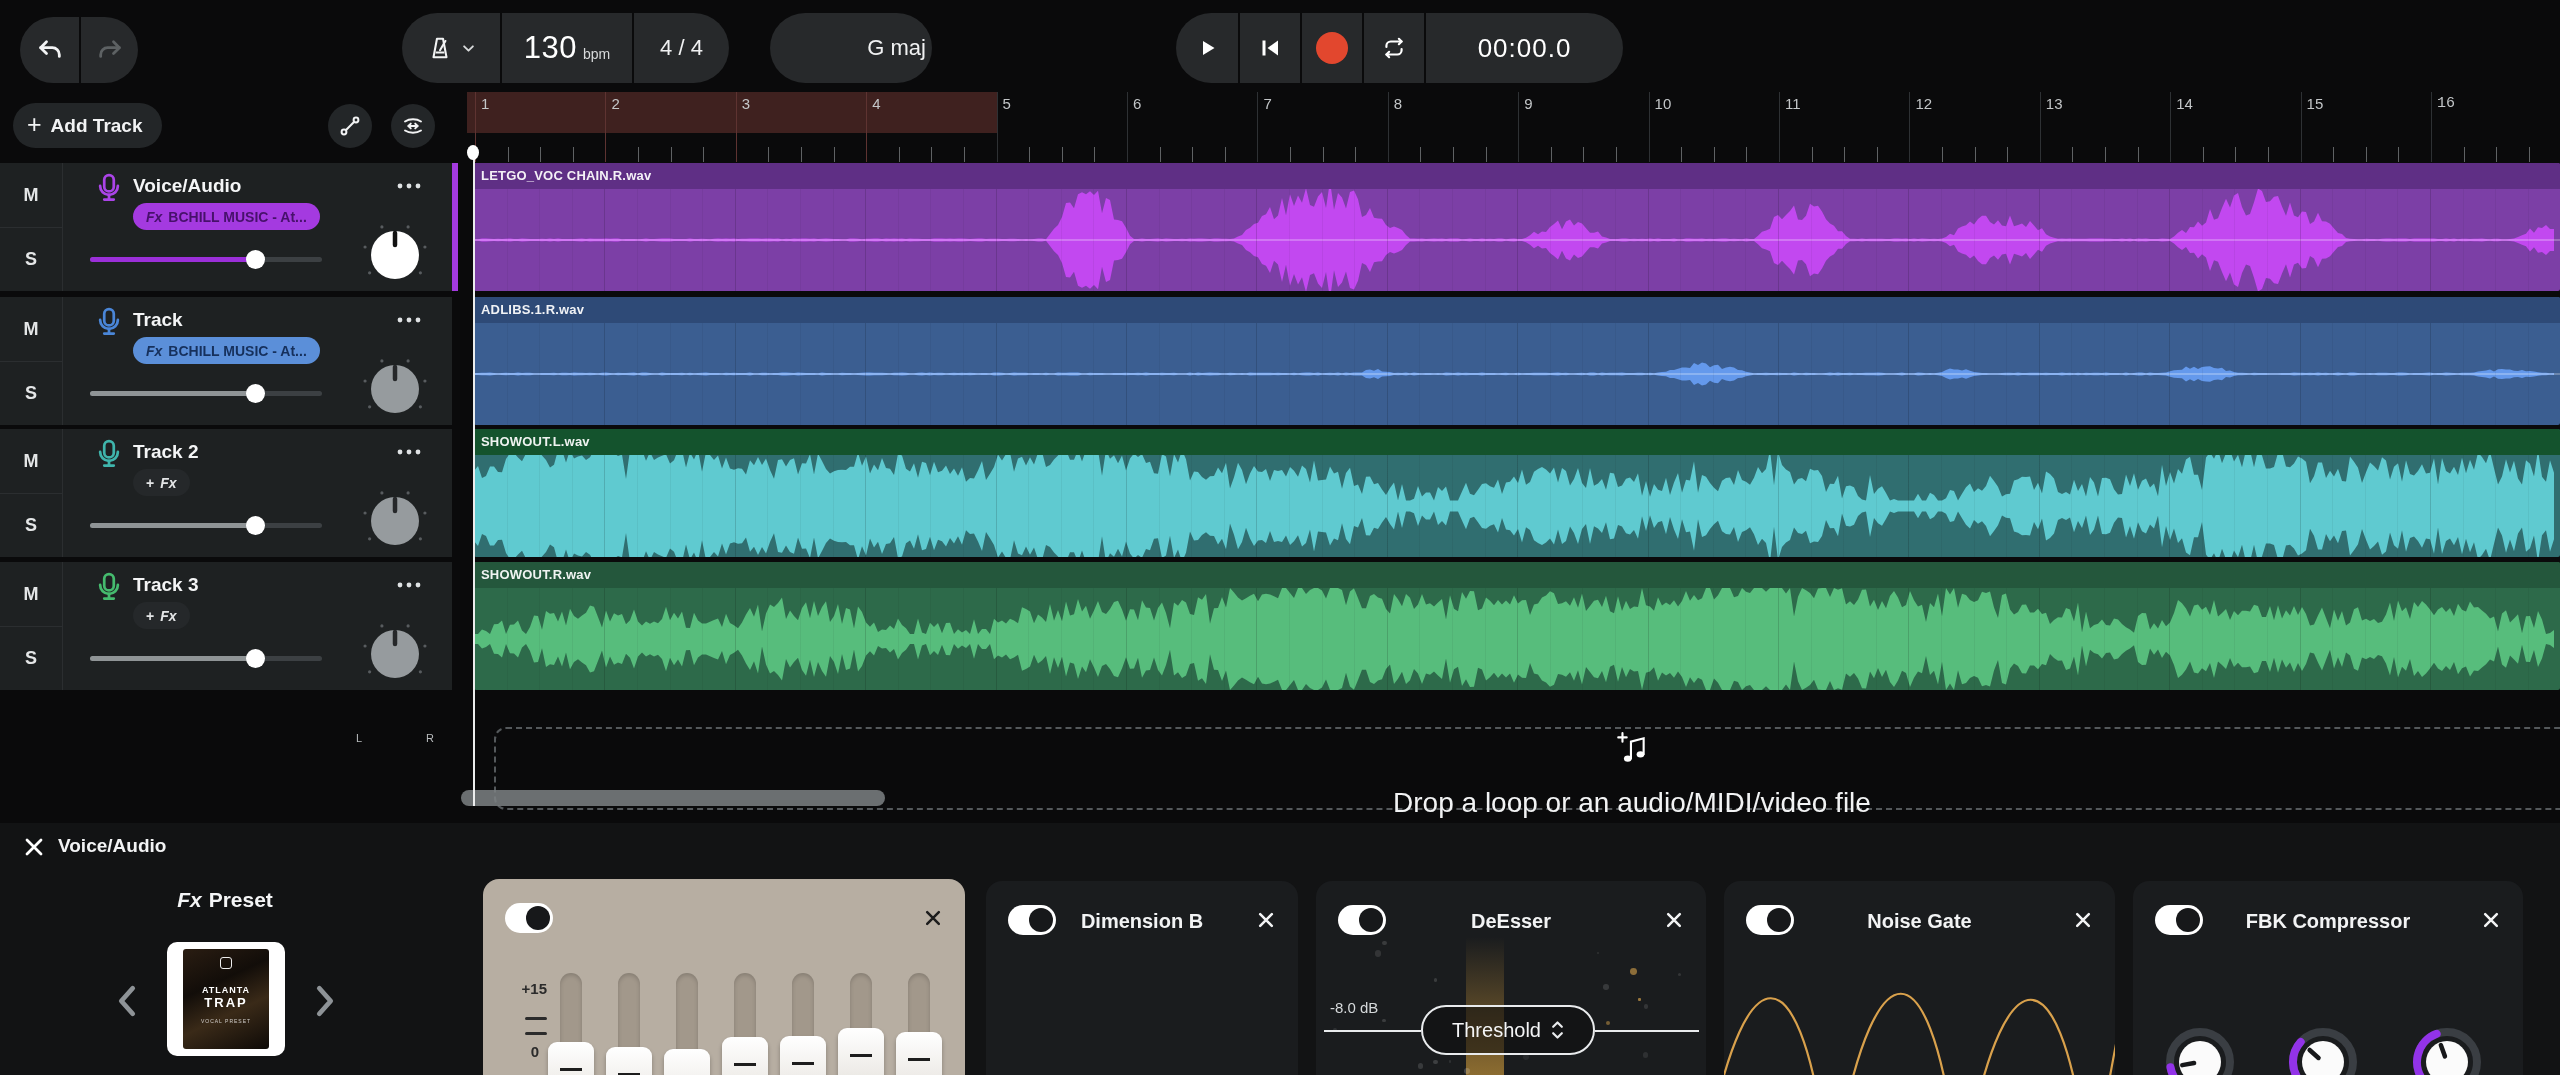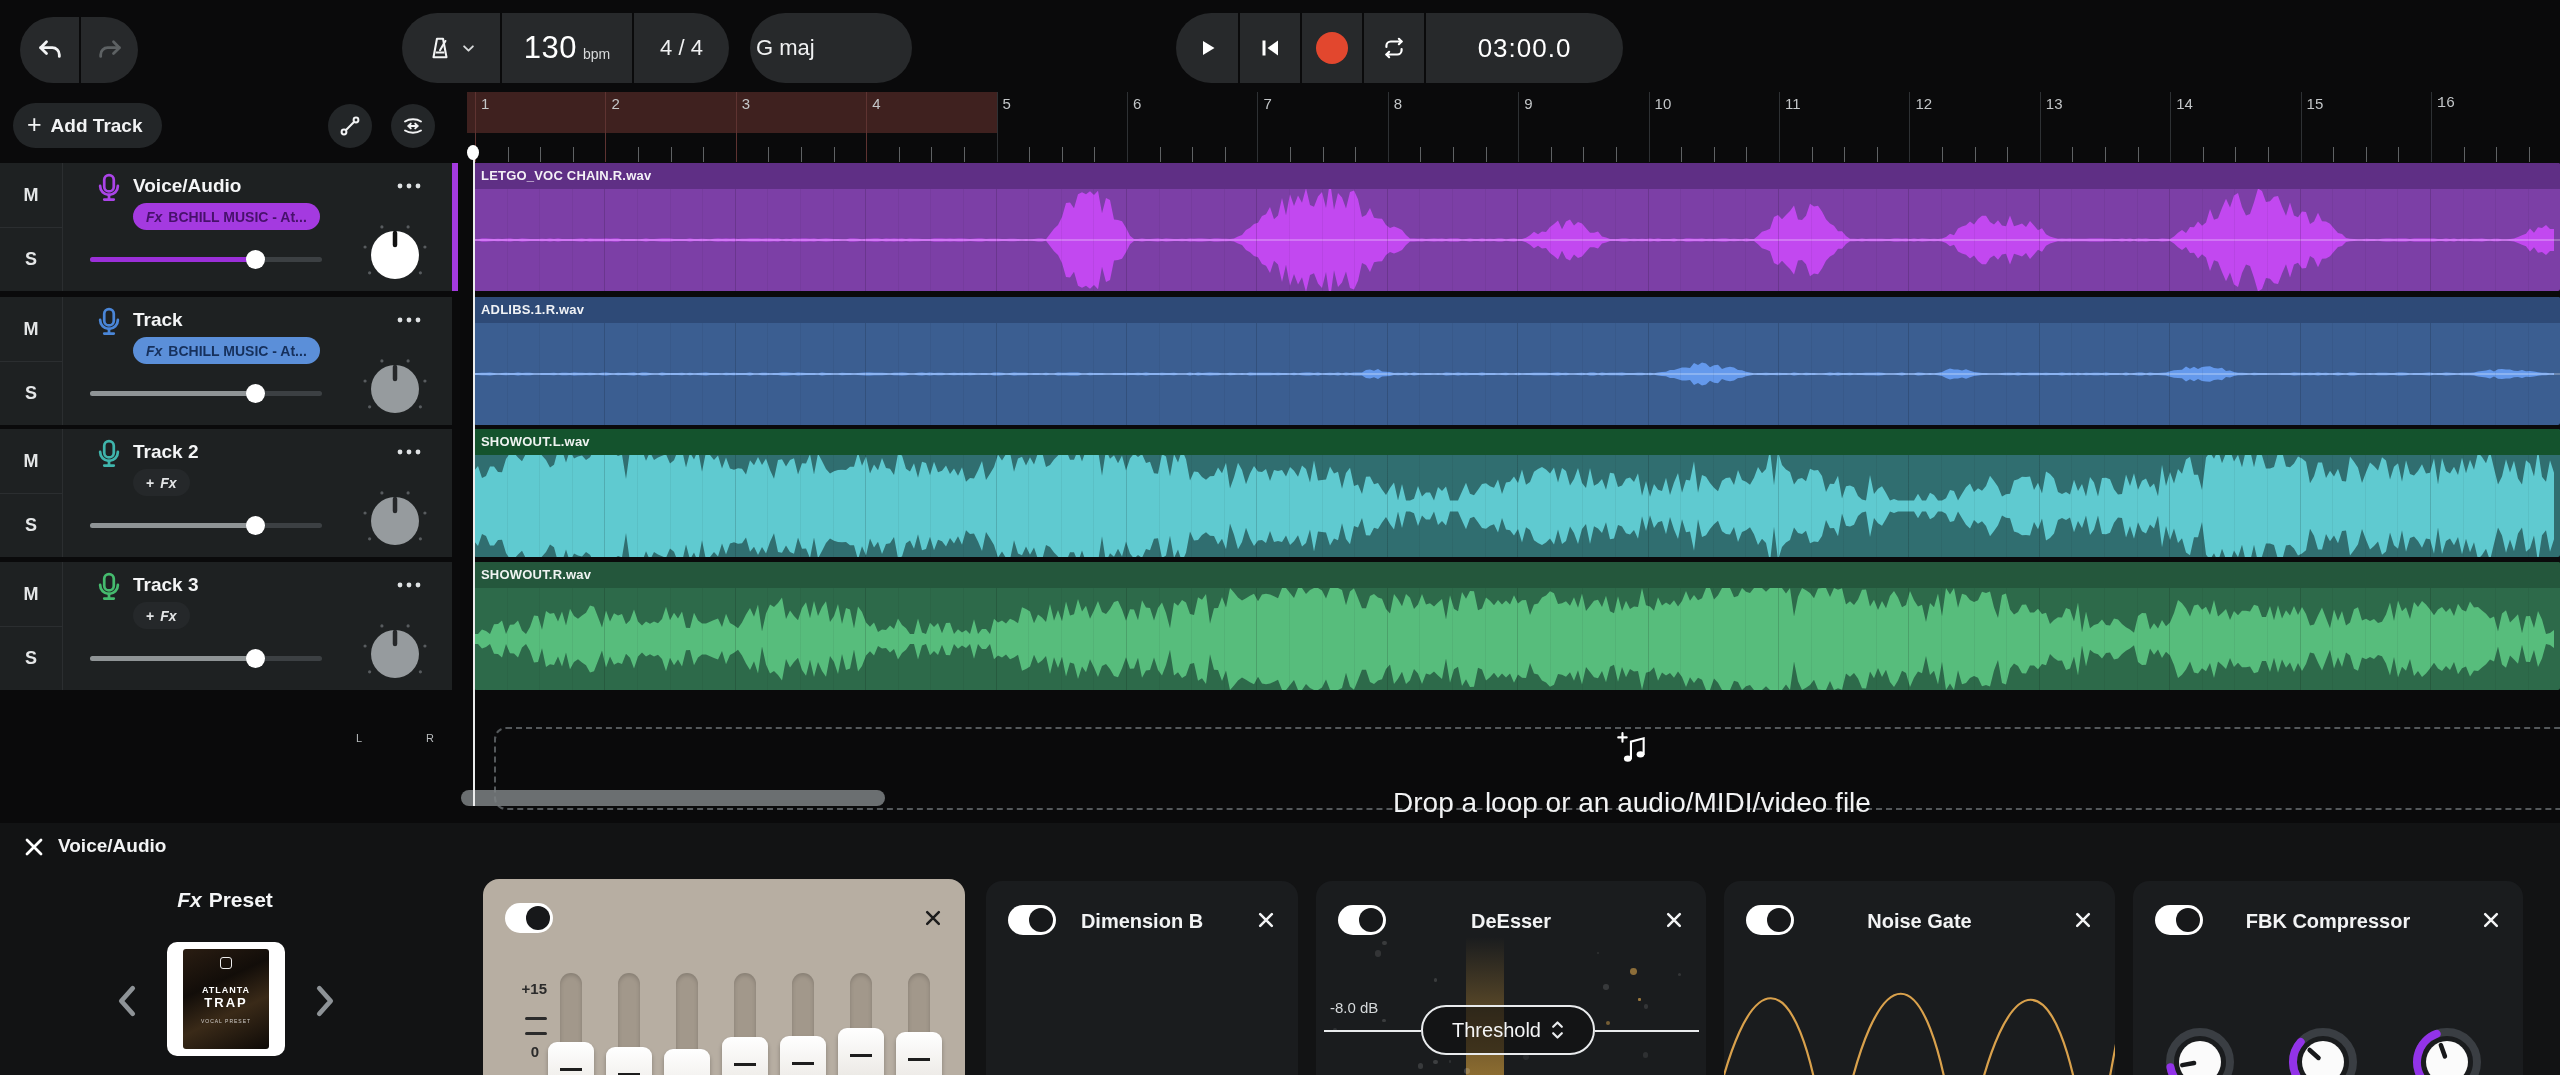--- a/index.html
+++ b/index.html
@@ -9,21 +9,21 @@
   .pill{position:absolute;background:#27292b;border-radius:35px;display:flex;align-items:center;overflow:hidden;}
   .seg{height:100%;display:flex;align-items:center;justify-content:center;background:transparent;border:none;cursor:pointer;}
   .seg+.seg{border-left:2px solid #0a0a0b;}
   .icon-btn{background:#232628;border:none;border-radius:50%;display:flex;align-items:center;justify-content:center;cursor:pointer;}
   
   #undo-redo{left:20px;top:17px;height:66px;border-radius:33px;}
   #tempo-group{left:402px;top:13px;height:70px;}
   #bpm-num{font-size:31px;font-weight:500;color:#fff;letter-spacing:.5px;}
   #bpm-unit{font-size:14px;color:#d8dadb;margin-left:6px;margin-top:12px;}
   #time-sig{font-size:22px;color:#f0f1f2;}
-  #key-pill{left:750px;top:13px;width:162px;height:70px;justify-content:flex-start;font-size:22px;}
+  #key-pill{left:770px;top:13px;width:162px;height:70px;justify-content:flex-end;font-size:22px;}
   #transport{left:1176px;top:13px;width:447px;height:70px;}
   #time-display{font-size:26px;letter-spacing:1px;color:#fff;flex:1;text-align:center;}
   #vol-wrap{left:1840px;top:30px;width:420px;height:44px;}
   .vol-bar{position:absolute;height:5px;border-radius:3px;background:#3b3e41;left:65px;width:196px;}
   #vol-knob{position:absolute;left:188px;top:6px;width:32px;height:32px;border-radius:50%;
             background:#46494b;border:5px solid #fff;box-sizing:border-box;cursor:pointer;}
   #master-db{position:absolute;left:302px;top:12px;font-size:17px;color:#e9eaeb;}
   
   #add-track{left:13px;top:103px;height:45px;padding:0 20px 0 14px;border-radius:23px;background:#232628;
              display:flex;align-items:center;gap:9px;border:none;color:#f2f3f4;font-size:19px;font-weight:600;
@@ -183,21 +183,21 @@
       <svg width="26" height="26" viewBox="0 0 24 24">
         <g stroke="#fff" stroke-width="2" fill="none" stroke-linecap="round" stroke-linejoin="round">
           <path d="M16.5 3.5 L19 6 L16.5 8.5"></path>
           <path d="M19 6 H9 a4 4 0 0 0 -4 4 v1"></path>
           <path d="M7.5 20.5 L5 18 L7.5 15.5"></path>
           <path d="M5 18 H15 a4 4 0 0 0 4 -4 v-1"></path>
         </g>
       </svg>
     </button>
     <div class="seg" style="flex:1">
-      <span id="time-display">03:00.0</span>
+      <span id="time-display">00:00.0</span>
     </div>
   </div>
 
 
   <button id="add-track">
     <span class="plus">+</span>
     <span>Add Track</span>
   </button>
   <button class="icon-btn abs" id="auto-btn">
     <svg width="24" height="24" viewBox="0 0 24 24">

